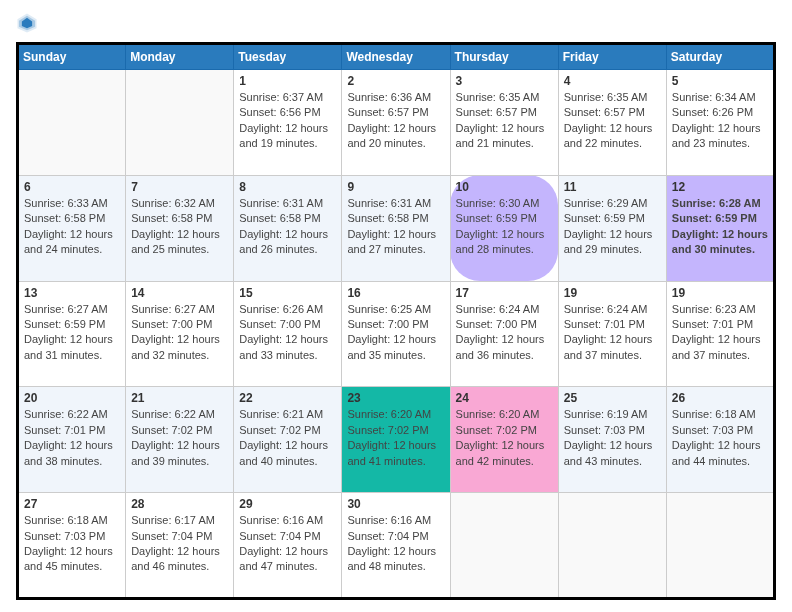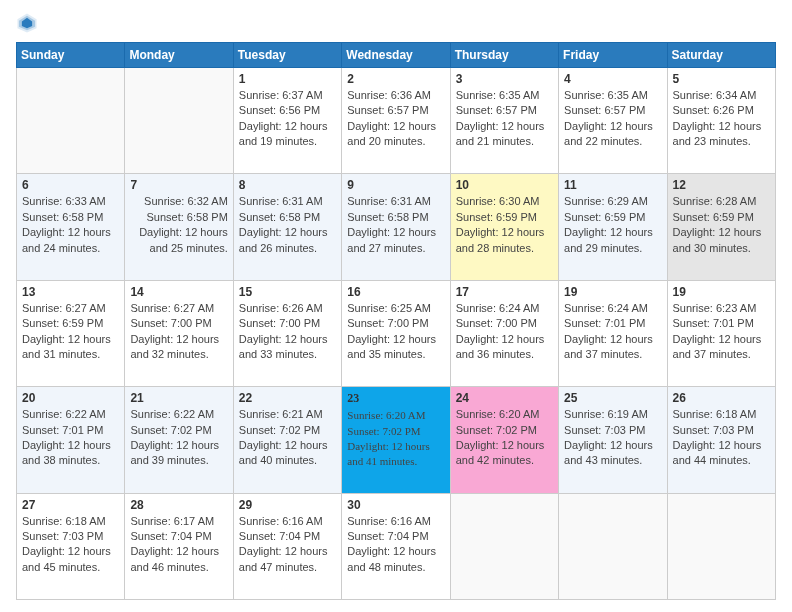--- a/index.html
+++ b/index.html
@@ -48,21 +48,21 @@
       font-weight: bold;
       color: #333;
       line-height: 1.1;
     }
     .location {
       font-size: 14px;
       color: #555;
     }
     .calendar {
       flex: 1;
-      border: 1px solid #000000;
+      border: 3px solid #000000;
       border-collapse: collapse;
       width: 100%;
       table-layout: fixed;
     }
     .calendar th {
       background: #2a7bbd;
       color: #fff;
       padding: 5px 4px;
       font-size: 12px;
       font-weight: bold;
@@ -174,51 +174,51 @@
         </tr>
         <tr>
           <td style="background: rgb(240, 245, 251);">
             <span class="day-num">6</span>
             <div class="day-info" style="white-space: pre-line;">Sunrise: 6:33 AM
 Sunset: 6:58 PM
 Daylight: 12 hours and 24 minutes.</div>
           </td>
           <td style="background: rgb(240, 245, 251);">
             <span class="day-num">7</span>
-            <div class="day-info" style="white-space: pre-line; text-align: right;">Sunrise: 6:32 AM
+            <div class="day-info" style="white-space: pre-line;">Sunrise: 6:32 AM
 Sunset: 6:58 PM
 Daylight: 12 hours and 25 minutes.</div>
           </td>
           <td style="background: rgb(240, 245, 251);">
             <span class="day-num">8</span>
             <div class="day-info" style="white-space: pre-line;">Sunrise: 6:31 AM
 Sunset: 6:58 PM
 Daylight: 12 hours and 26 minutes.</div>
           </td>
           <td style="background: rgb(240, 245, 251);">
             <span class="day-num">9</span>
             <div class="day-info" style="white-space: pre-line;">Sunrise: 6:31 AM
 Sunset: 6:58 PM
 Daylight: 12 hours and 27 minutes.</div>
           </td>
-          <td style="background: #fef9c3;">
+          <td style="background: #c4b5fd; border-radius: 30px;">
             <span class="day-num">10</span>
             <div class="day-info" style="white-space: pre-line;">Sunrise: 6:30 AM
 Sunset: 6:59 PM
 Daylight: 12 hours and 28 minutes.</div>
           </td>
           <td style="background: rgb(240, 245, 251);">
             <span class="day-num">11</span>
             <div class="day-info" style="white-space: pre-line;">Sunrise: 6:29 AM
 Sunset: 6:59 PM
 Daylight: 12 hours and 29 minutes.</div>
           </td>
-          <td style="background: #e5e5e5;">
+          <td style="background: #c4b5fd;">
             <span class="day-num">12</span>
-            <div class="day-info" style="white-space: pre-line;">Sunrise: 6:28 AM
+            <div class="day-info" style="white-space: pre-line; font-weight: bold;">Sunrise: 6:28 AM
 Sunset: 6:59 PM
 Daylight: 12 hours and 30 minutes.</div>
           </td>
         </tr>
         <tr>
           <td>
             <span class="day-num">13</span>
             <div class="day-info" style="white-space: pre-line;">Sunrise: 6:27 AM
 Sunset: 6:59 PM
 Daylight: 12 hours and 31 minutes.</div>
@@ -272,21 +272,21 @@
             <div class="day-info" style="white-space: pre-line;">Sunrise: 6:22 AM
 Sunset: 7:02 PM
 Daylight: 12 hours and 39 minutes.</div>
           </td>
           <td style="background: rgb(240, 245, 251);">
             <span class="day-num">22</span>
             <div class="day-info" style="white-space: pre-line;">Sunrise: 6:21 AM
 Sunset: 7:02 PM
 Daylight: 12 hours and 40 minutes.</div>
           </td>
-          <td style="background: #0ea5e9; font-family: Liberation Serif, serif;">
+          <td style="background: #14b8a6;">
             <span class="day-num">23</span>
             <div class="day-info" style="white-space: pre-line;">Sunrise: 6:20 AM
 Sunset: 7:02 PM
 Daylight: 12 hours and 41 minutes.</div>
           </td>
           <td style="background: #f9a8d4;">
             <span class="day-num">24</span>
             <div class="day-info" style="white-space: pre-line;">Sunrise: 6:20 AM
 Sunset: 7:02 PM
 Daylight: 12 hours and 42 minutes.</div>

